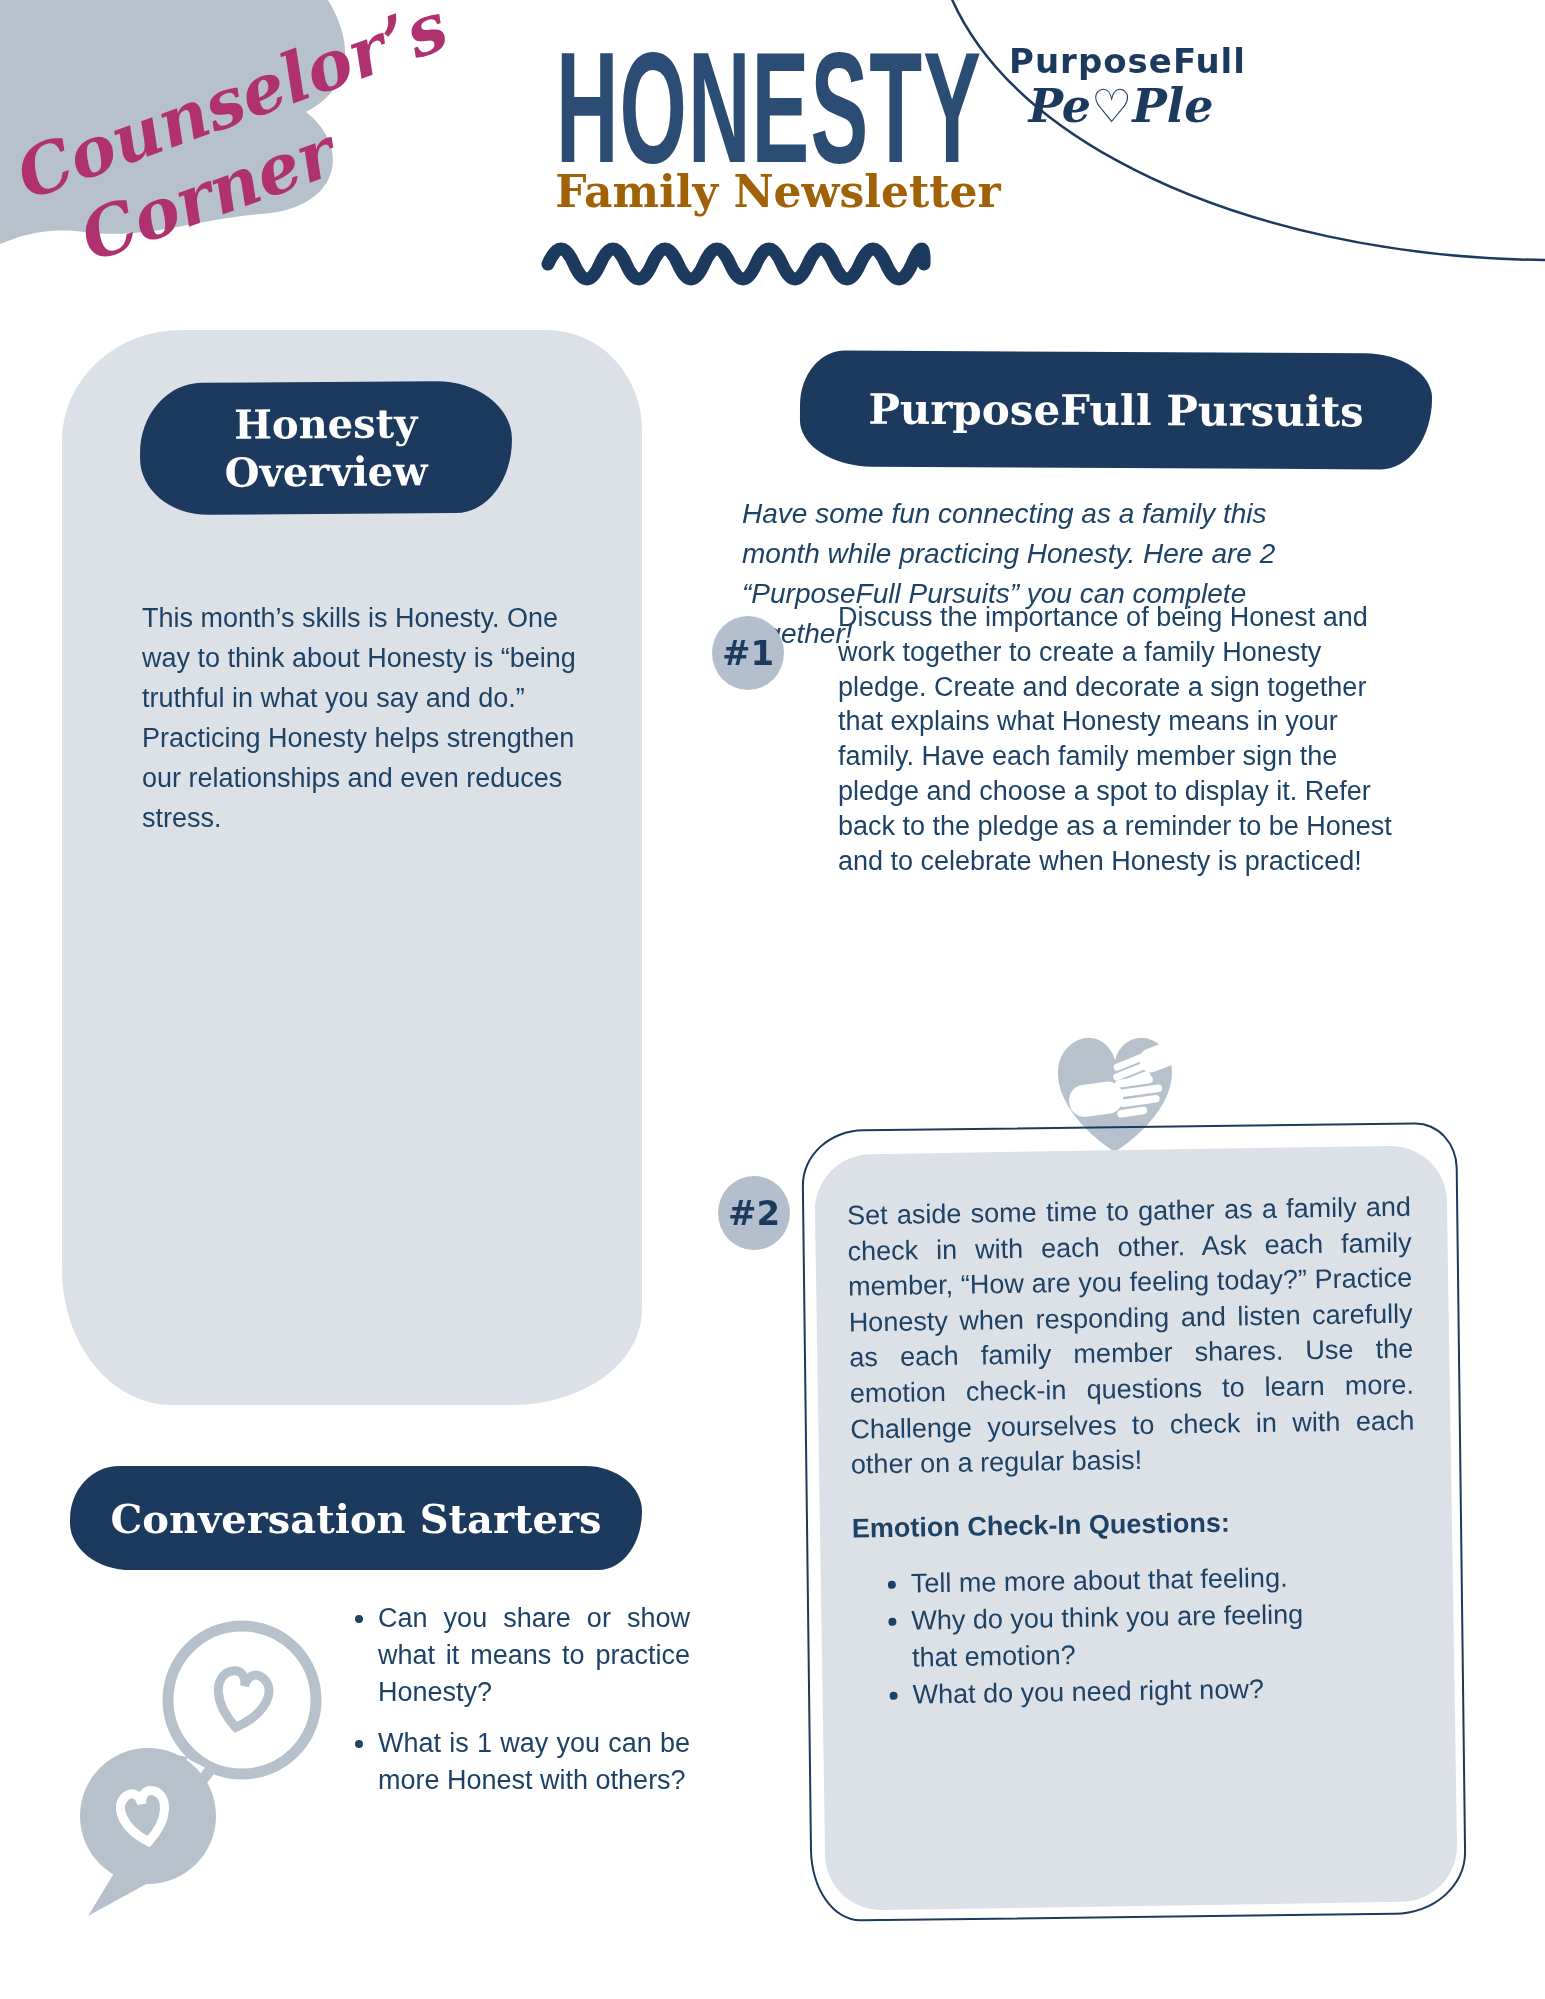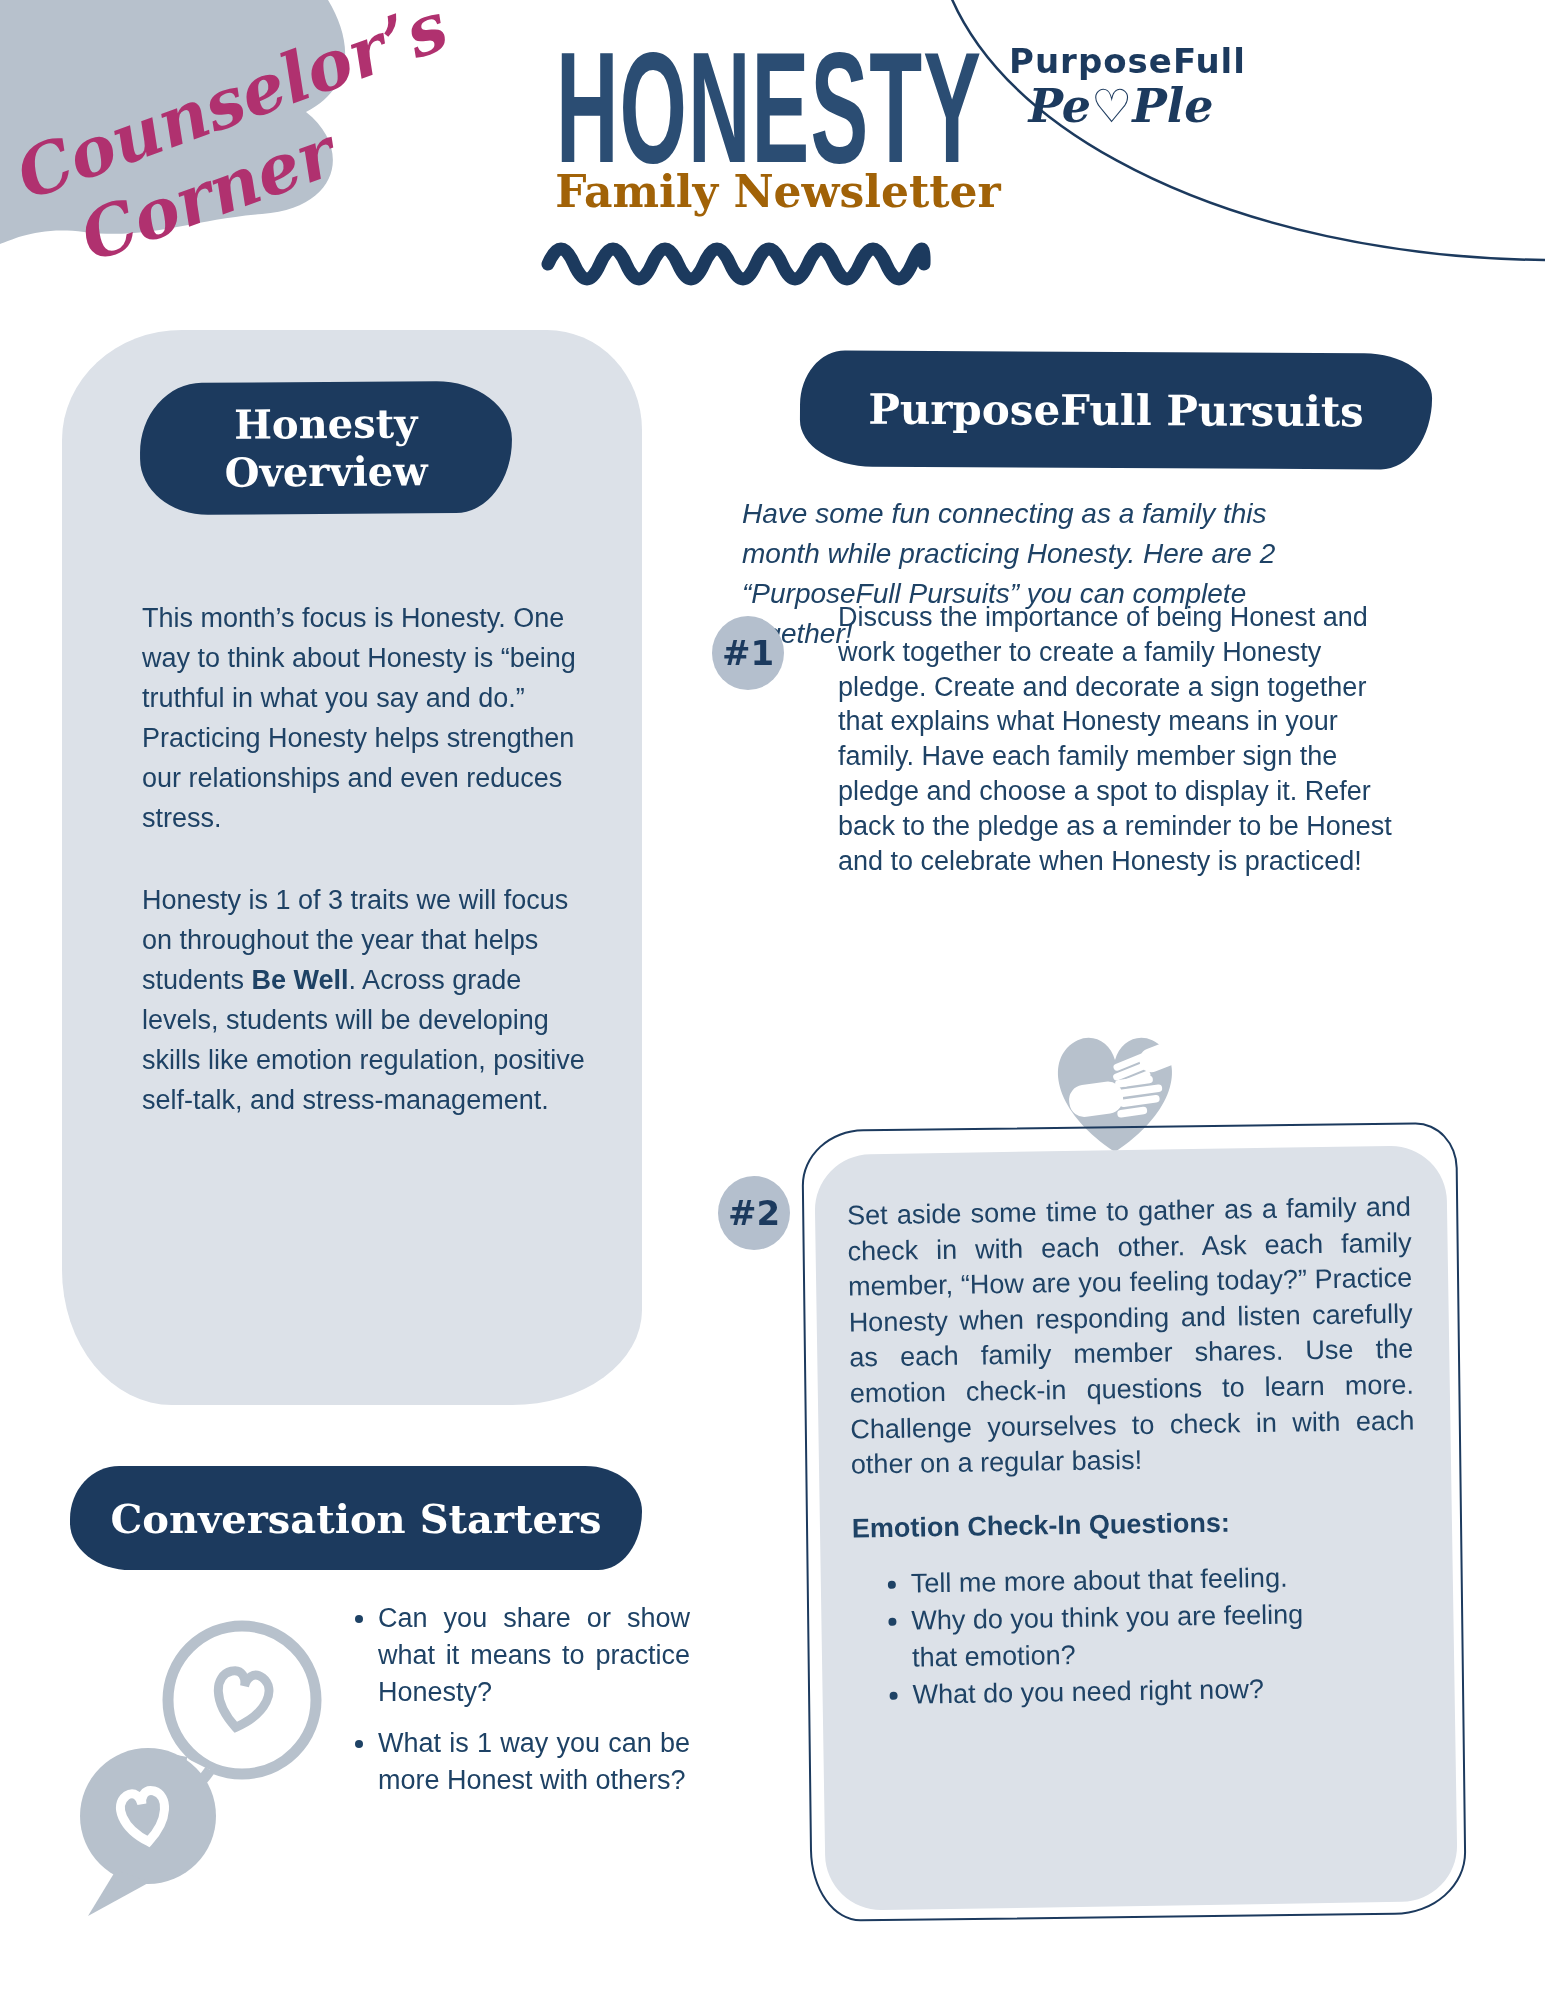--- a/index.html
+++ b/index.html
@@ -97,22 +97,21 @@
     <div class="logo-l1">PurposeFull</div>
     <div class="logo-l2">Pe♡Ple</div>
   </div>
 
   <div class="overview-panel"></div>
   <div class="pill overview-pill">
     <span>Honesty</span>
     <span>Overview</span>
   </div>
   <div class="overview-body">
-    <p>This month’s focus is Honesty. One way to think about Honesty is “being truthful in what you say and do.” Practicing Honesty helps strengthen our relationships and even reduces stress.</p>
-    <p><span>Honesty is 1 of 3 traits we will focus on throughout the year that helps students </span><span class="bold-inline">Be Well</span><span>. Across grade levels, students will be developing skills like emotion regulation, positive self-talk, and stress-management.</span></p>
+    <p>This month’s skills is Honesty. One way to think about Honesty is “being truthful in what you say and do.” Practicing Honesty helps strengthen our relationships and even reduces stress.</p>
   </div>
 
   <div class="pill conversation-pill">
     <span>Conversation Starters</span>
   </div>
 
   <svg class="bubbles-icon" width="280" height="310" viewBox="0 0 280 310">
     <circle cx="178" cy="92" r="74" fill="#ffffff" stroke="#b7c1cc" stroke-width="11"></circle>
     <path d="M118 148 Q110 188 86 202 Q124 194 146 162" fill="#ffffff" stroke="#b7c1cc" stroke-width="11" stroke-linejoin="round"></path>
     <path d="M178 120 C150 100 146 74 162 66 C172 61 178 70 178 78 C178 70 184 61 194 66 C210 74 206 100 178 120 Z" fill="none" stroke="#b7c1cc" stroke-width="9" transform="rotate(12 178 90)"></path>

